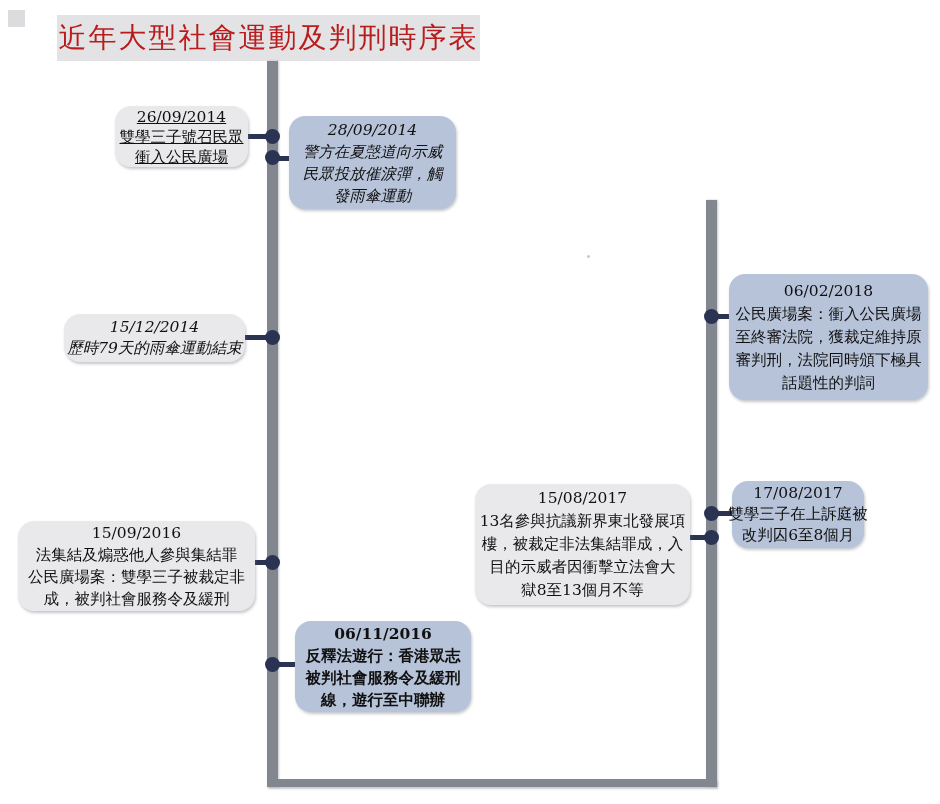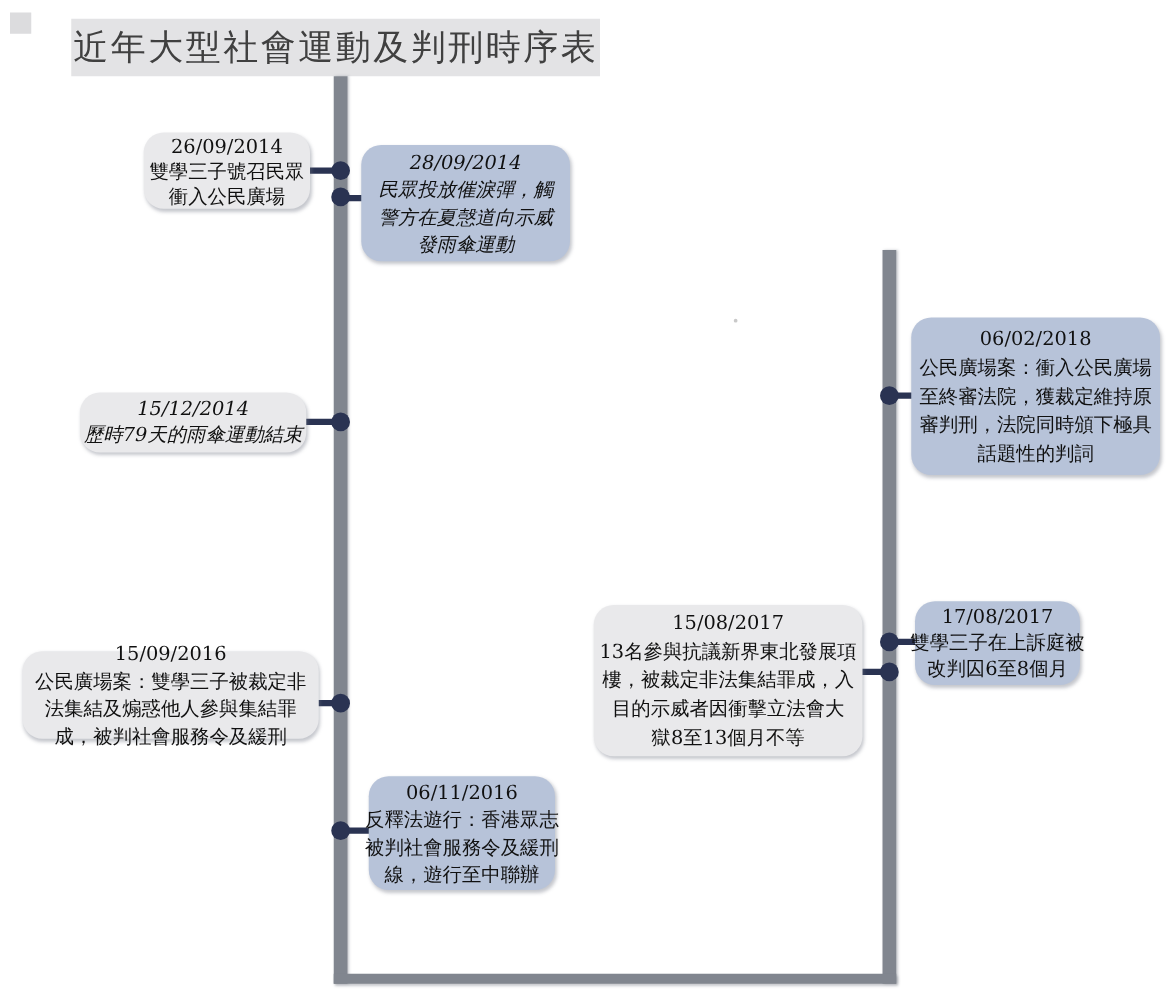--- a/index.html
+++ b/index.html
@@ -4,21 +4,21 @@
 <style>
   html,body { margin:0; padding:0; background:#ffffff; }
   .canvas {
     position:relative; width:940px; height:804px; background:#ffffff;
     font-family:"DejaVu Serif","Liberation Serif",serif;
     overflow:hidden;
   }
   
   .title-box {
     position:absolute; left:57px; top:15px; width:423px; height:46px;
-    background:#e3e3e5; color:#404040;
+    background:#e3e3e5; color:#b91c1c;
     display:flex; align-items:center; justify-content:center;
     font-size:28px; letter-spacing:2px; white-space:nowrap;
   }
   .corner-square { position:absolute; left:8px; top:10px; width:17px; height:17px; background:#dcdcde; }
   .speck { position:absolute; left:587px; top:255px; width:3px; height:3px; background:#c9c9c9; border-radius:50%; }
 
   
   .vbar { position:absolute; width:11px; background:#81868f; box-shadow:1px 0 2px rgba(130,135,145,.45); }
   .vbar.left  { left:267px; top:61px;  height:726px; }
   .vbar.right { left:706px; top:200px; height:587px; }
@@ -40,26 +40,26 @@
   .event {
     position:absolute; border-radius:16px; color:#101010;
     display:flex; flex-direction:column; align-items:center; justify-content:center;
     text-align:center; font-size:15.5px; line-height:21px;
     box-shadow:1px 2px 3px rgba(110,115,130,.4);
   }
   .event.gray { background:#e9e9eb; }
   .event.blue { background:#b7c3d9; }
   .event .date { white-space:nowrap; }
   .event .line { white-space:nowrap; }
-  .e1 { left:115px; top:106px; width:133px; height:61px;  line-height:20px; }
+  .e1 { left:115px; top:106px; width:133px; height:61px;  line-height:20px;text-decoration:underline; }
   .e2 { left:289px; top:116px; width:167px; height:93px;  line-height:22px;font-style:italic; }
   .e3 { left:64px;  top:314px; width:181px; height:48px;font-style:italic; }
-  .e4 { left:18px;  top:521px; width:237px; height:70px;  line-height:22px; }
-  .e5 { left:295px; top:621px; width:149px; height:91px;  line-height:22px; }
-  .e6 { left:729px; top:254px; width:199px; height:126px; line-height:23px;align-items:center; }
+  .e4 { left:18px;  top:521px; width:237px; height:90px;  line-height:22px; }
+  .e5 { left:295px; top:621px; width:176px; height:91px;  line-height:22px;font-weight:bold; }
+  .e6 { left:729px; top:274px; width:199px; height:126px; line-height:23px;align-items:center; }
   .e7 { left:475px; top:484px; width:215px; height:121px; line-height:23px;text-align:right; }
   .e8 { left:732px; top:481px; width:132px; height:67px; }
 </style>
 </head>
 <body>
 
 <div class="canvas">
 
   <div class="corner-square"></div>
 
@@ -90,34 +90,34 @@
   <div class="dot d8"></div>
 
   <div class="event gray e1">
     <div class="date">26/09/2014</div>
     <div class="line">雙學三子號召民眾</div>
     <div class="line">衝入公民廣場</div>
   </div>
 
   <div class="event blue e2">
     <div class="date">28/09/2014</div>
+    <div class="line">警方在夏愨道向示威</div>
     <div class="line">民眾投放催淚彈，觸</div>
-    <div class="line">警方在夏愨道向示威</div>
     <div class="line">發雨傘運動</div>
   </div>
 
   <div class="event gray e3">
     <div class="date">15/12/2014</div>
     <div class="line">歷時79天的雨傘運動結束</div>
   </div>
 
   <div class="event gray e4">
     <div class="date">15/09/2016</div>
+    <div class="line">法集結及煽惑他人參與集結罪</div>
     <div class="line">公民廣場案：雙學三子被裁定非</div>
-    <div class="line">法集結及煽惑他人參與集結罪</div>
     <div class="line">成，被判社會服務令及緩刑</div>
   </div>
 
   <div class="event blue e5">
     <div class="date">06/11/2016</div>
     <div class="line">反釋法遊行：香港眾志</div>
     <div class="line">被判社會服務令及緩刑</div>
     <div class="line">線，遊行至中聯辦</div>
   </div>
 

